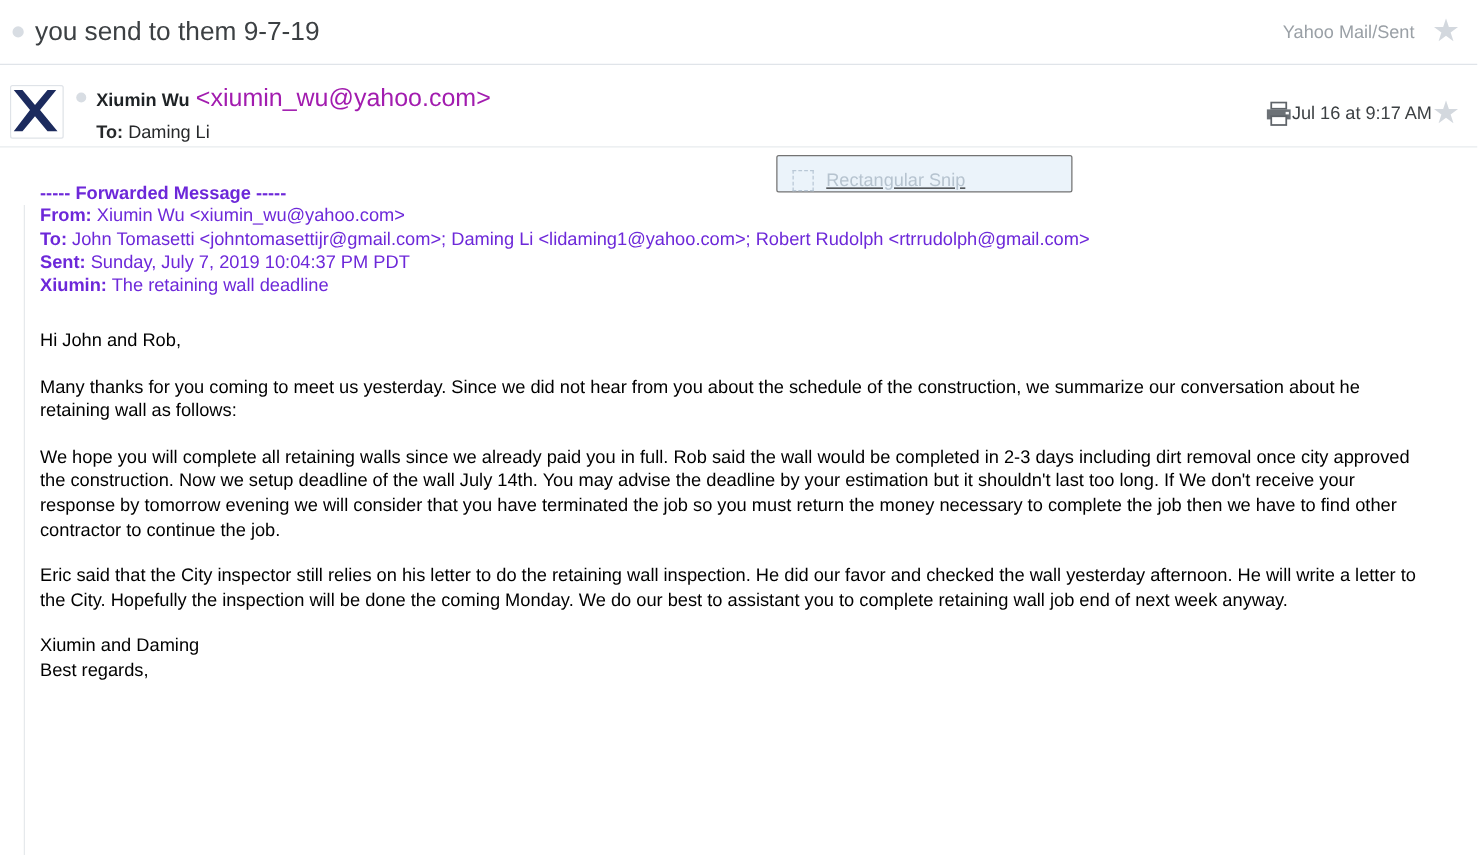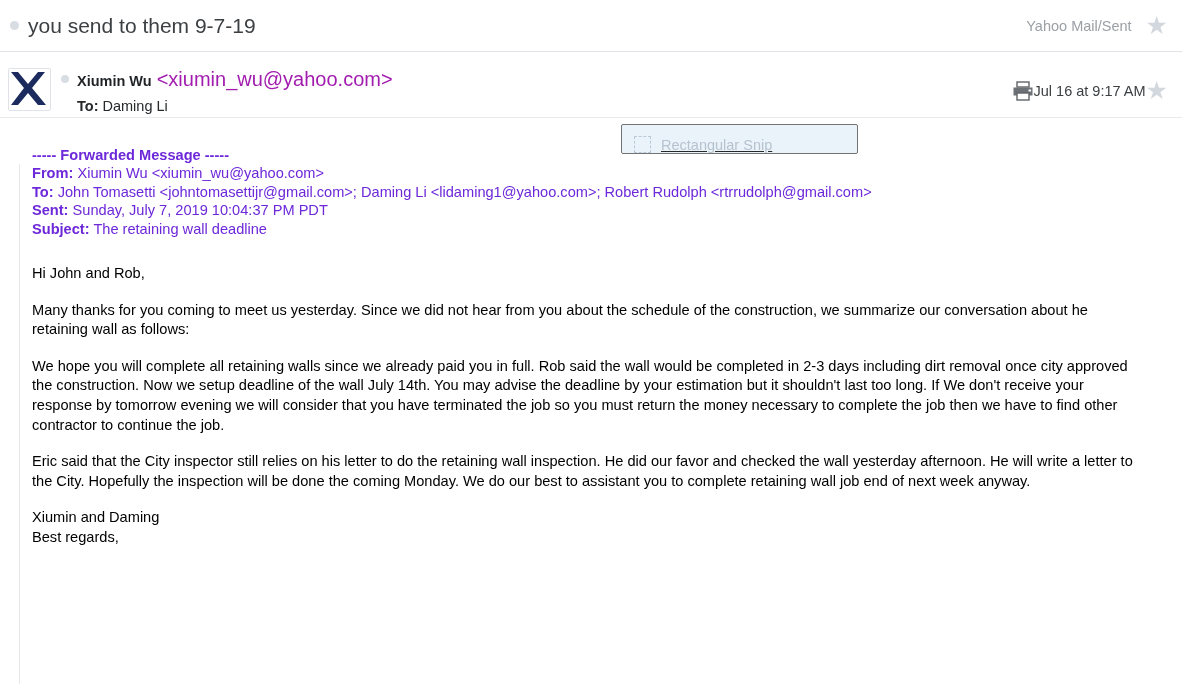--- a/index.html
+++ b/index.html
@@ -257,21 +257,21 @@
     </div>
     <div>
       <span class="lbl">To:</span>
       <span>John Tomasetti &lt;johntomasettijr@gmail.com&gt;; Daming Li &lt;lidaming1@yahoo.com&gt;; Robert Rudolph &lt;rtrrudolph@gmail.com&gt;</span>
     </div>
     <div>
       <span class="lbl">Sent:</span>
       <span>Sunday, July 7, 2019 10:04:37 PM PDT</span>
     </div>
     <div>
-      <span class="lbl">Subject:</span>
+      <span class="lbl">Xiumin:</span>
       <span>The retaining wall deadline</span>
     </div>
   </div>
 
   <p class="para">Hi John and Rob,</p>
   <p class="para">Many thanks for you coming to meet us yesterday.  Since we did not hear from you about the schedule of the construction, we summarize our conversation about he retaining wall as follows:</p>
   <p class="para">We hope you will complete all retaining walls since we already paid you in full. Rob said the wall would be completed in 2-3 days including dirt removal once city approved the construction. Now we setup deadline of the wall July 14th. You may advise the deadline by your estimation but it shouldn't last too long. If We don't receive your response by tomorrow evening we will consider that you have terminated the job so you must return the money necessary to complete the job then we have to find other contractor to continue the job.</p>
   <p class="para">Eric said that the City inspector still relies on his letter to do the retaining wall inspection. He did our favor and checked the wall yesterday afternoon. He will write a letter to the City. Hopefully the inspection will be done the coming Monday. We do our best to assistant you to complete retaining wall job end of next week anyway.</p>
   <p class="para tight sig-line">Xiumin and Daming</p>
   <p class="para tight sig-line">Best regards,</p>

